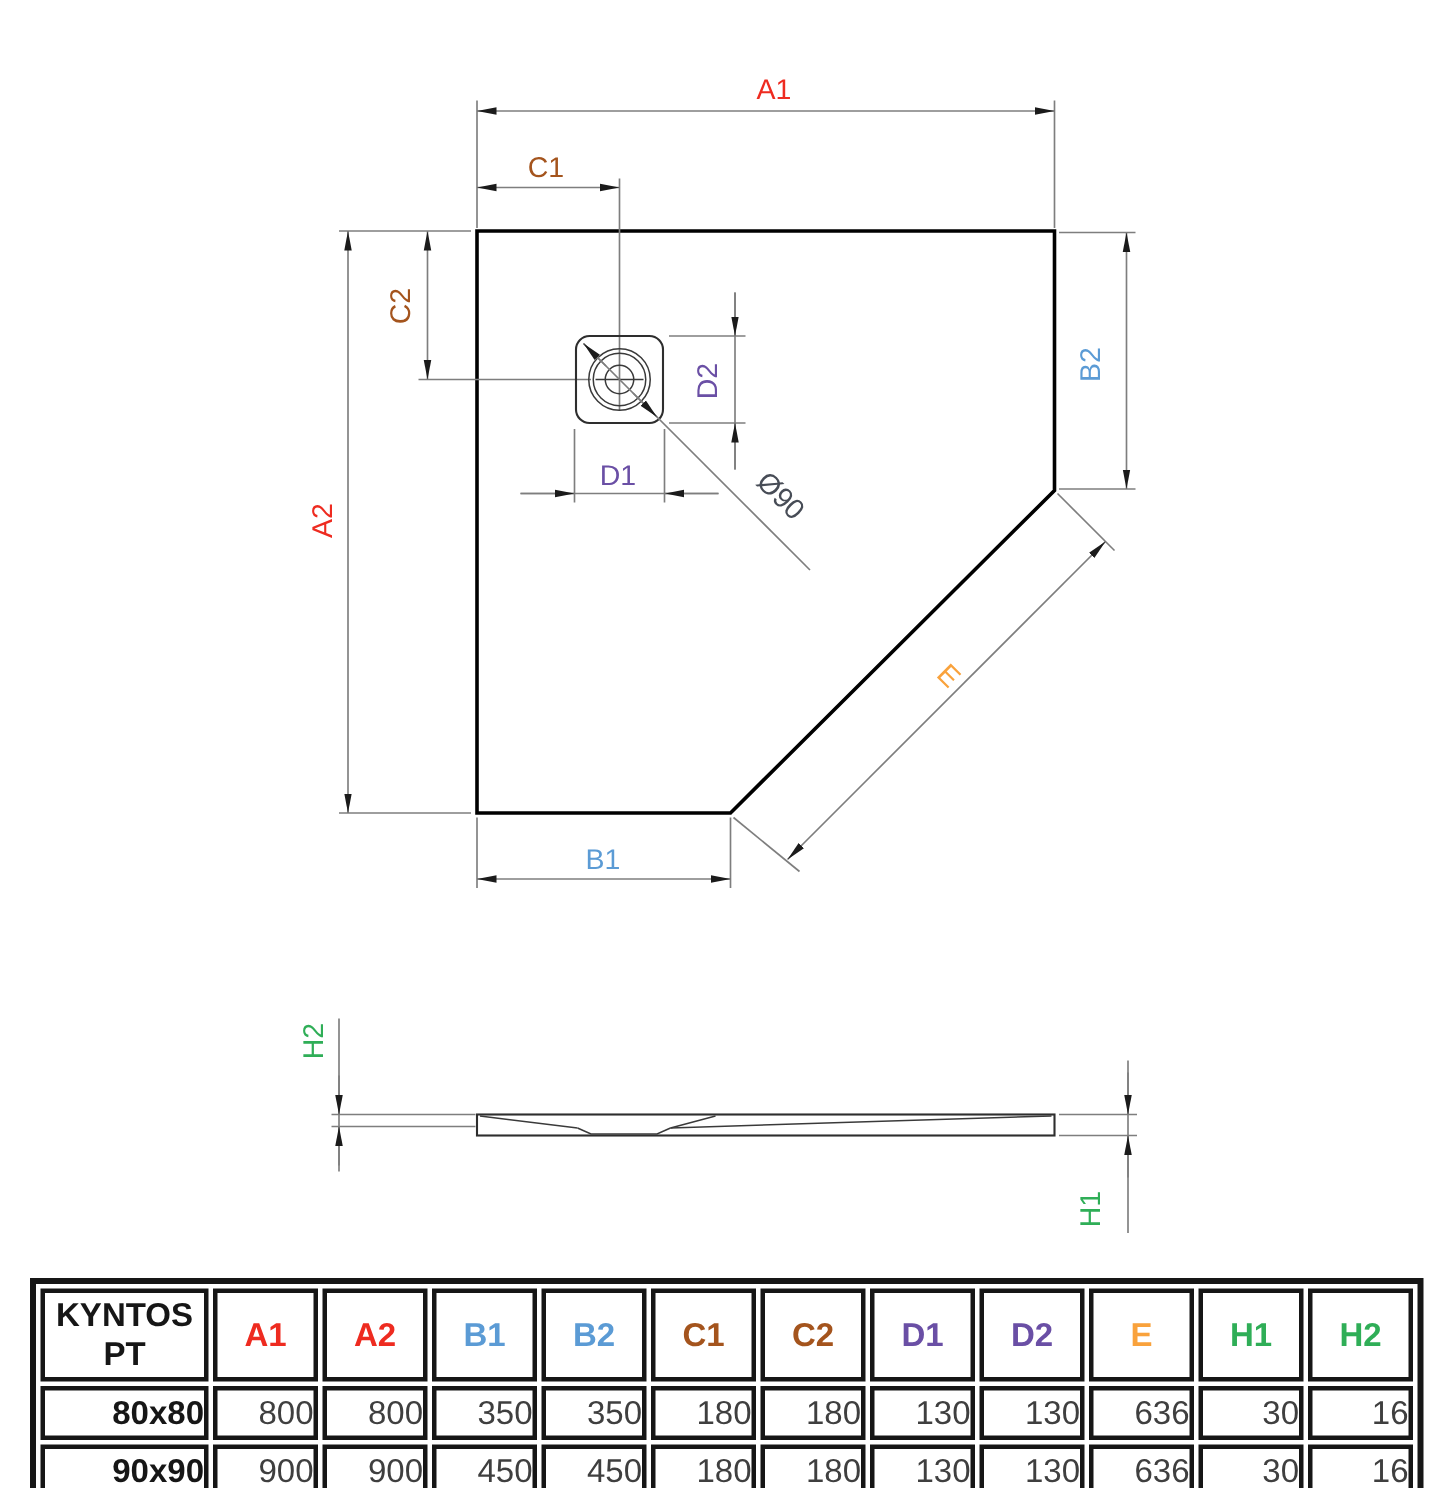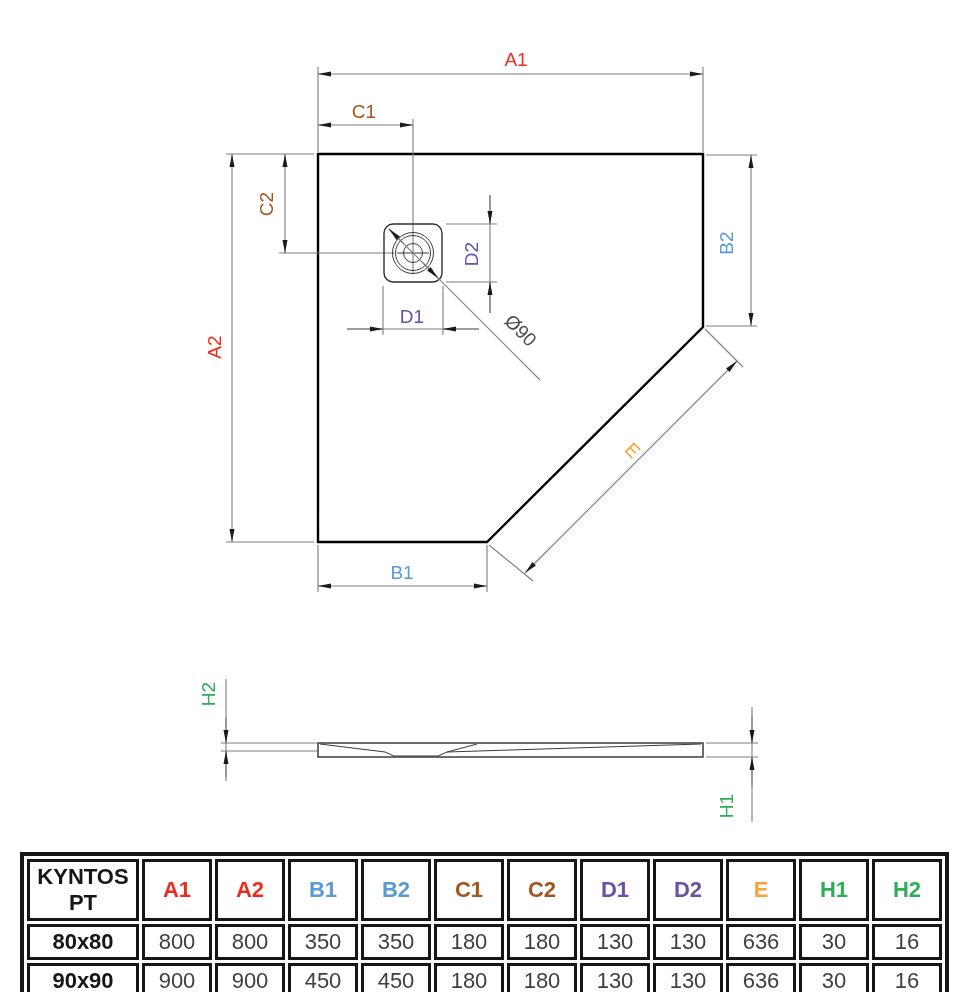--- a/index.html
+++ b/index.html
@@ -12,21 +12,21 @@
   .hair{stroke:#3a3a3a;stroke-width:1;fill:none;}
   .dim{stroke:#7e7e7e;stroke-width:1.1;fill:none;}
   .ext{stroke:#7e7e7e;stroke-width:1.1;fill:none;}
   
   .spec-table{position:absolute;left:20px;top:827px;width:929px;
       border-collapse:separate;border-spacing:3px;border:4px solid #161616;
       background:#fff;table-layout:fixed;}
   .spec-table th,.spec-table td{border:3px solid #161616;text-align:center;
       padding:2px 0;height:25px;font-size:22px;vertical-align:middle;background:#fff;}
   .spec-table th{font-weight:700;}
-  .spec-table td{color:#3f3f3f;font-weight:400;}
+  .spec-table td{color:#3f3f3f;font-weight:400;text-align:right;}
   .spec-table td.model{font-weight:700;color:#161616;}
 </style>
 </head>
 <body>
 
 <div class="canvas">
 
 <svg width="970" height="822" viewBox="0 0 970 822">
   <defs>
     <marker id="arr" viewBox="0 0 13 6" refX="13" refY="3" markerWidth="13" markerHeight="6" markerUnits="userSpaceOnUse" orient="auto-start-reverse">

